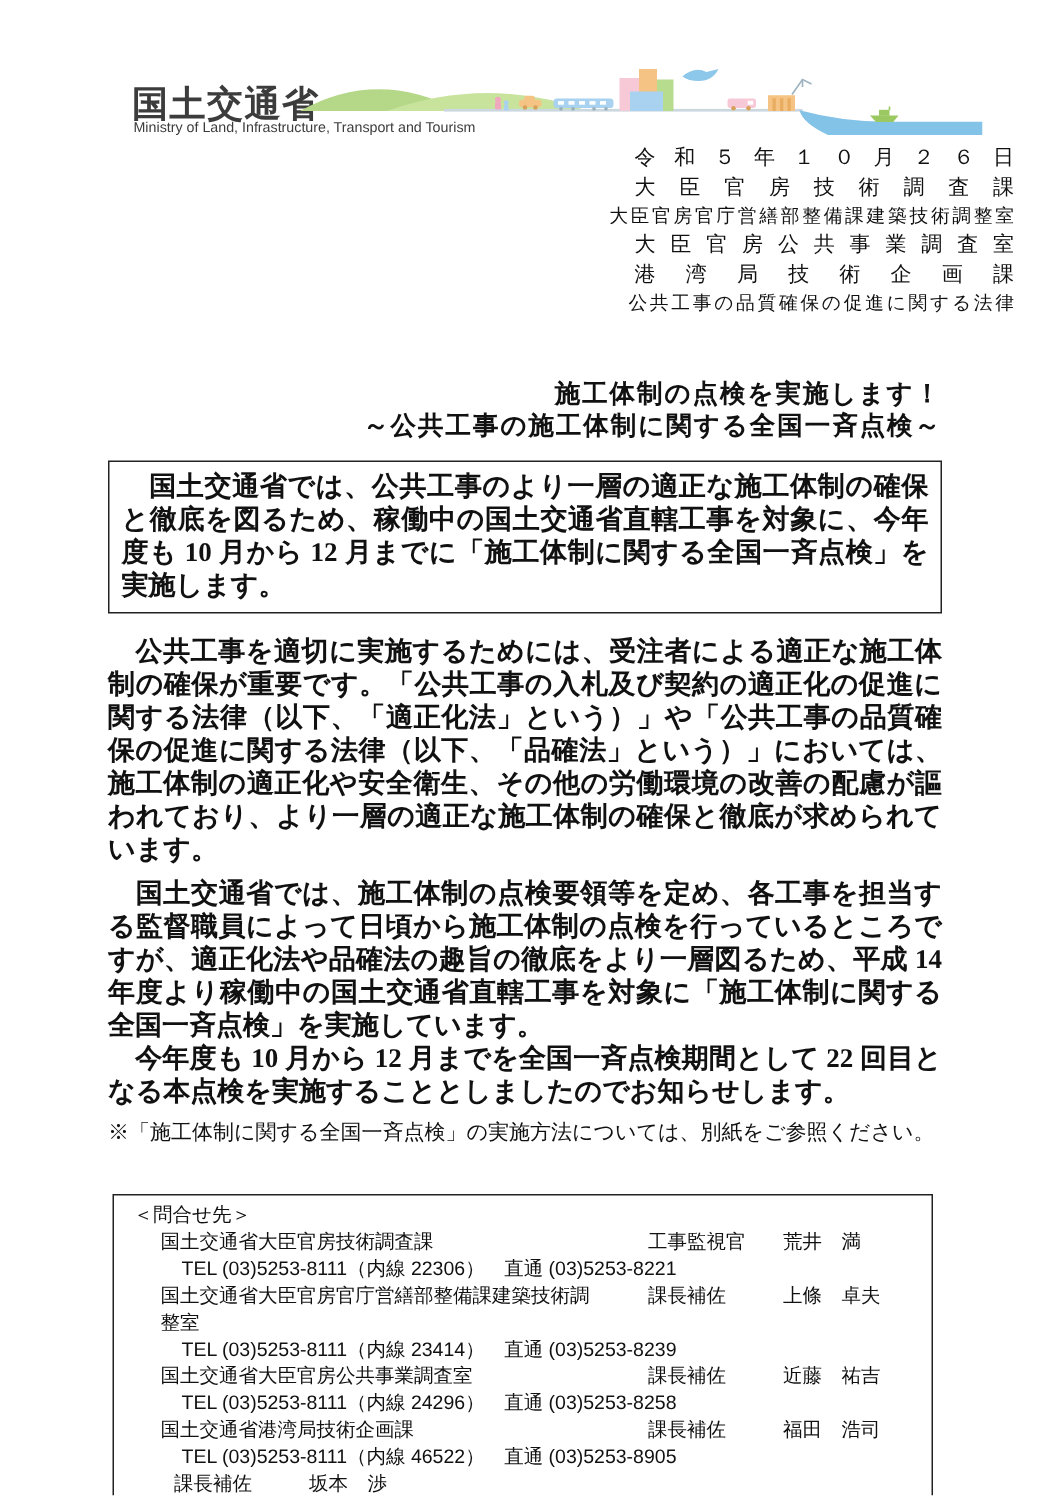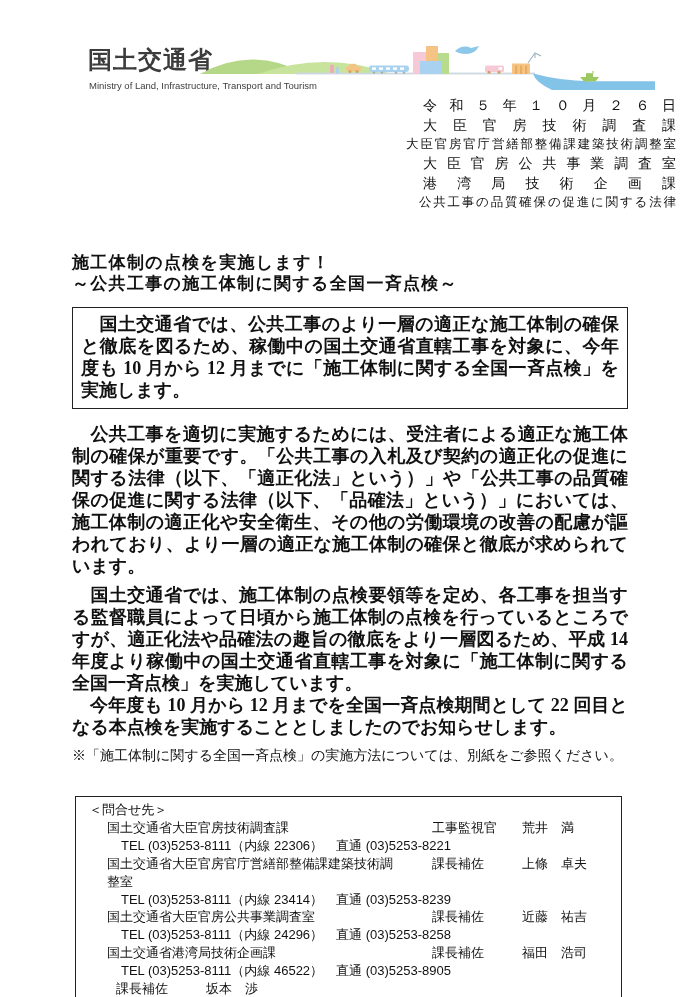--- a/index.html
+++ b/index.html
@@ -1,36 +1,36 @@
 <!DOCTYPE html>
 <html lang="ja" style="--ink: #111111; --border: #222222; --logo-gray: #3c3c3c; --hill-green: #b5d788; --hill-green-light: #c8e49c; --sea-blue: #83c3e7; --accent-pink: #f7c9d6; --accent-orange: #f5c383; --accent-blue: #a8d2ef; --leaf-green: #b8dc8e;"><head>
 <meta charset="utf-8">
 <style>
   html,body{margin:0;padding:0;background:#fff;}
   .page{position:relative;width:700px;height:997px;background:#fff;overflow:hidden;
         font-family:"Liberation Serif","DejaVu Serif",serif;color:var(--ink,#111);}
 
   
   .header{position:relative;height:212px;}
-  .logo-title{position:absolute;left:88px;top:46px;
+  .logo-title{position:absolute;left:88px;top:56px;
         font-family:"Liberation Sans","DejaVu Sans",sans-serif;font-weight:bold;
         font-size:24px;line-height:1.2;letter-spacing:1px;color:var(--logo-gray,#3c3c3c);}
   .logo-sub{position:absolute;left:89px;top:80px;
         font-family:"Liberation Sans","DejaVu Sans",sans-serif;
         font-size:9.5px;line-height:1.2;color:var(--logo-gray,#3c3c3c);}
   .banner{position:absolute;left:200px;top:42px;}
 
   .issuer{position:absolute;top:96px;right:24px;width:276px;text-align:right;
         font-size:14px;line-height:19.5px;}
   .issuer .big{width:253px;margin-left:auto;text-align:justify;text-align-last:justify;}
   .issuer .small{font-size:12.5px;letter-spacing:1.8px;margin-right:-1.8px;white-space:nowrap;line-height:19px;}
 
   
   main{padding:0 72px;}
-  .doc-title{margin:40px 0 0;text-align:left;
+  .doc-title{margin:40px 0 0;text-align:right;
         font-family:"Liberation Sans","DejaVu Sans",sans-serif;font-weight:bold;
         font-size:17px;line-height:21px;letter-spacing:1.3px;}
   .doc-title span{display:block;}
 
   .lead-box{margin-top:13px;border:1.2px solid var(--border,#222);padding:5px 8px 7px;}
   .lead-box p{margin:0;}
   .para{margin:0;font-size:18px;line-height:22px;text-align:justify;font-weight:bold;}
   .p-first{margin-top:14px;}
   .p-group{margin-top:7px;}
   .note{margin:8px 0 0;font-size:14px;line-height:20px;}

